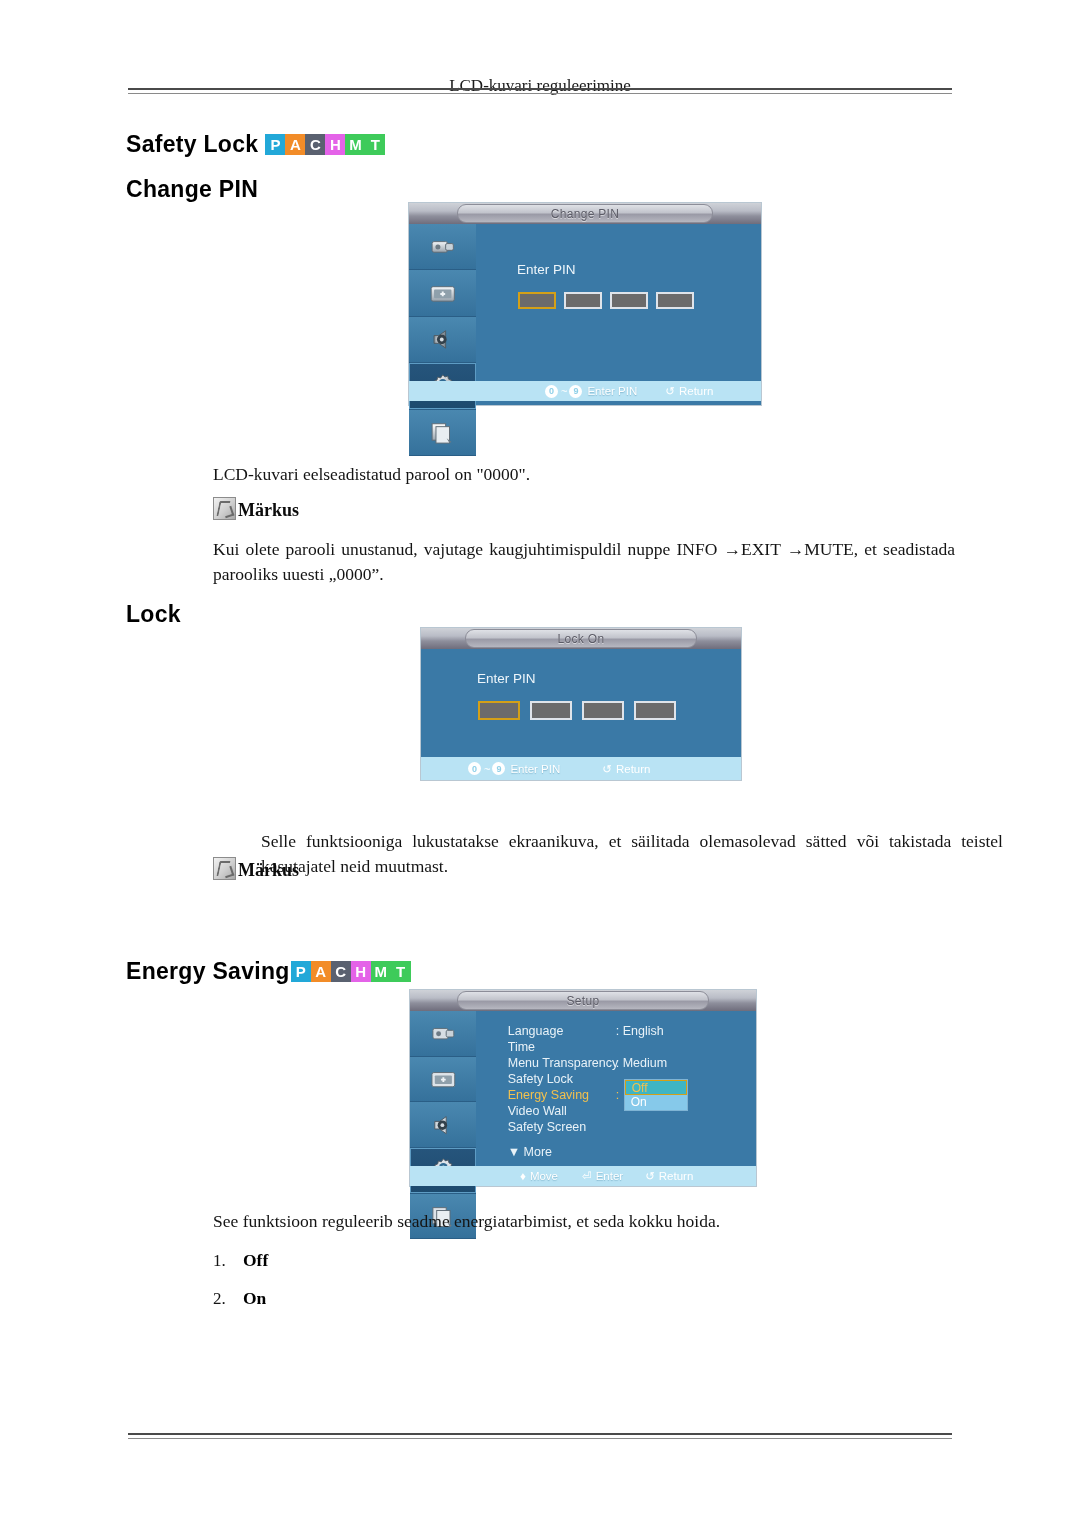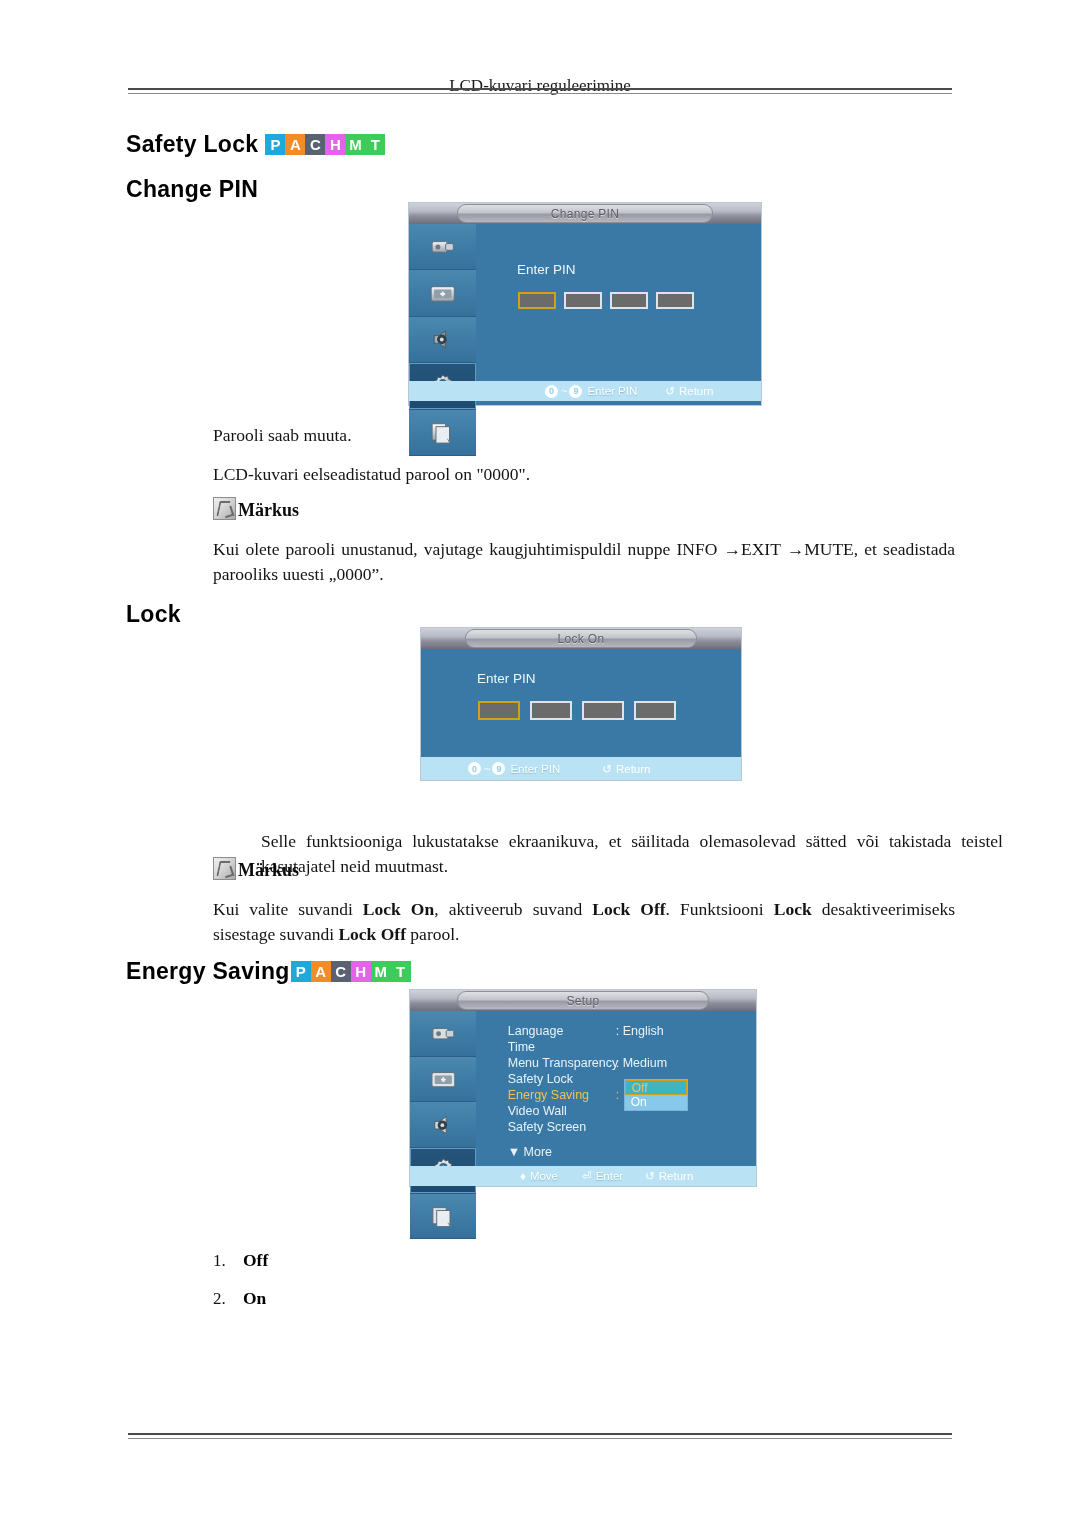--- a/index.html
+++ b/index.html
@@ -283,21 +283,20 @@
         <span class="key">9</span>
         <span class="lab">Enter PIN</span>
       </div>
       <div class="grp" style="margin-left:28px;">
         <span>↺</span>
         <span class="ret">Return</span>
       </div>
     </div>
   </div>
 
-  <div class="para nojust" style="top:423px;">Parooli saab muuta.</div>
   <div class="para nojust" style="top:462px;">LCD-kuvari eelseadistatud parool on "0000".</div>
 
   <div class="note" style="top:497px;">
     <div class="note-icon"></div>
     <div class="note-label">Märkus</div>
   </div>
 
   <div class="para" style="top:537px;">Kui olete parooli unustanud, vajutage kaugjuhtimispuldil nuppe INFO →EXIT →MUTE, et seadistada parooliks uuesti „0000”.</div>
 
   <div class="h1" style="top:601px;">
@@ -333,21 +332,20 @@
     </div>
   </div>
 
   <div class="para" style="top:829px;margin-left:48px;">Selle funktsiooniga lukustatakse ekraanikuva, et säilitada olemasolevad sätted või takistada teistel kasutajatel neid muutmast.</div>
 
   <div class="note" style="top:857px;">
     <div class="note-icon"></div>
     <div class="note-label">Märkus</div>
   </div>
 
-  <div class="para" style="top:897px;">Kui valite suvandi <b>Lock On</b>, aktiveerub suvand <b>Lock Off</b>. Funktsiooni <b>Lock</b> desaktiveerimiseks sisestage suvandi <b>Lock Off</b> parool.</div>
 
   <div class="h1" style="top:958px;">
     <span class="txt">Energy Saving</span>
     <span class="pachmt" style="margin-left:1px;">
       <span class="c0" style="background: rgb(34, 168, 216);">P</span>
       <span class="c1" style="background: rgb(242, 140, 40);">A</span>
       <span class="c2" style="background: rgb(90, 97, 112);">C</span>
       <span class="c3" style="background: rgb(228, 99, 232);">H</span>
       <span class="c4" style="background: rgb(62, 203, 90);">M</span>
       <span class="c5" style="background: rgb(62, 203, 90);">T</span>
@@ -443,20 +441,21 @@
         <span>⏎</span>
         <span class="lab">Enter</span>
       </div>
       <div class="grp" style="margin-left:22px;">
         <span>↺</span>
         <span class="ret">Return</span>
       </div>
     </div>
   </div>
 
+  <div class="para nojust" style="top:1209px;">See funktsioon reguleerib seadme energiatarbimist, et seda kokku hoida.</div>
 
   <div class="numlist" style="top:1250px;">
     <div class="row">
       <span class="num">1.</span>
       <span class="val">Off</span>
     </div>
     <div class="row">
       <span class="num">2.</span>
       <span class="val">On</span>
     </div>

